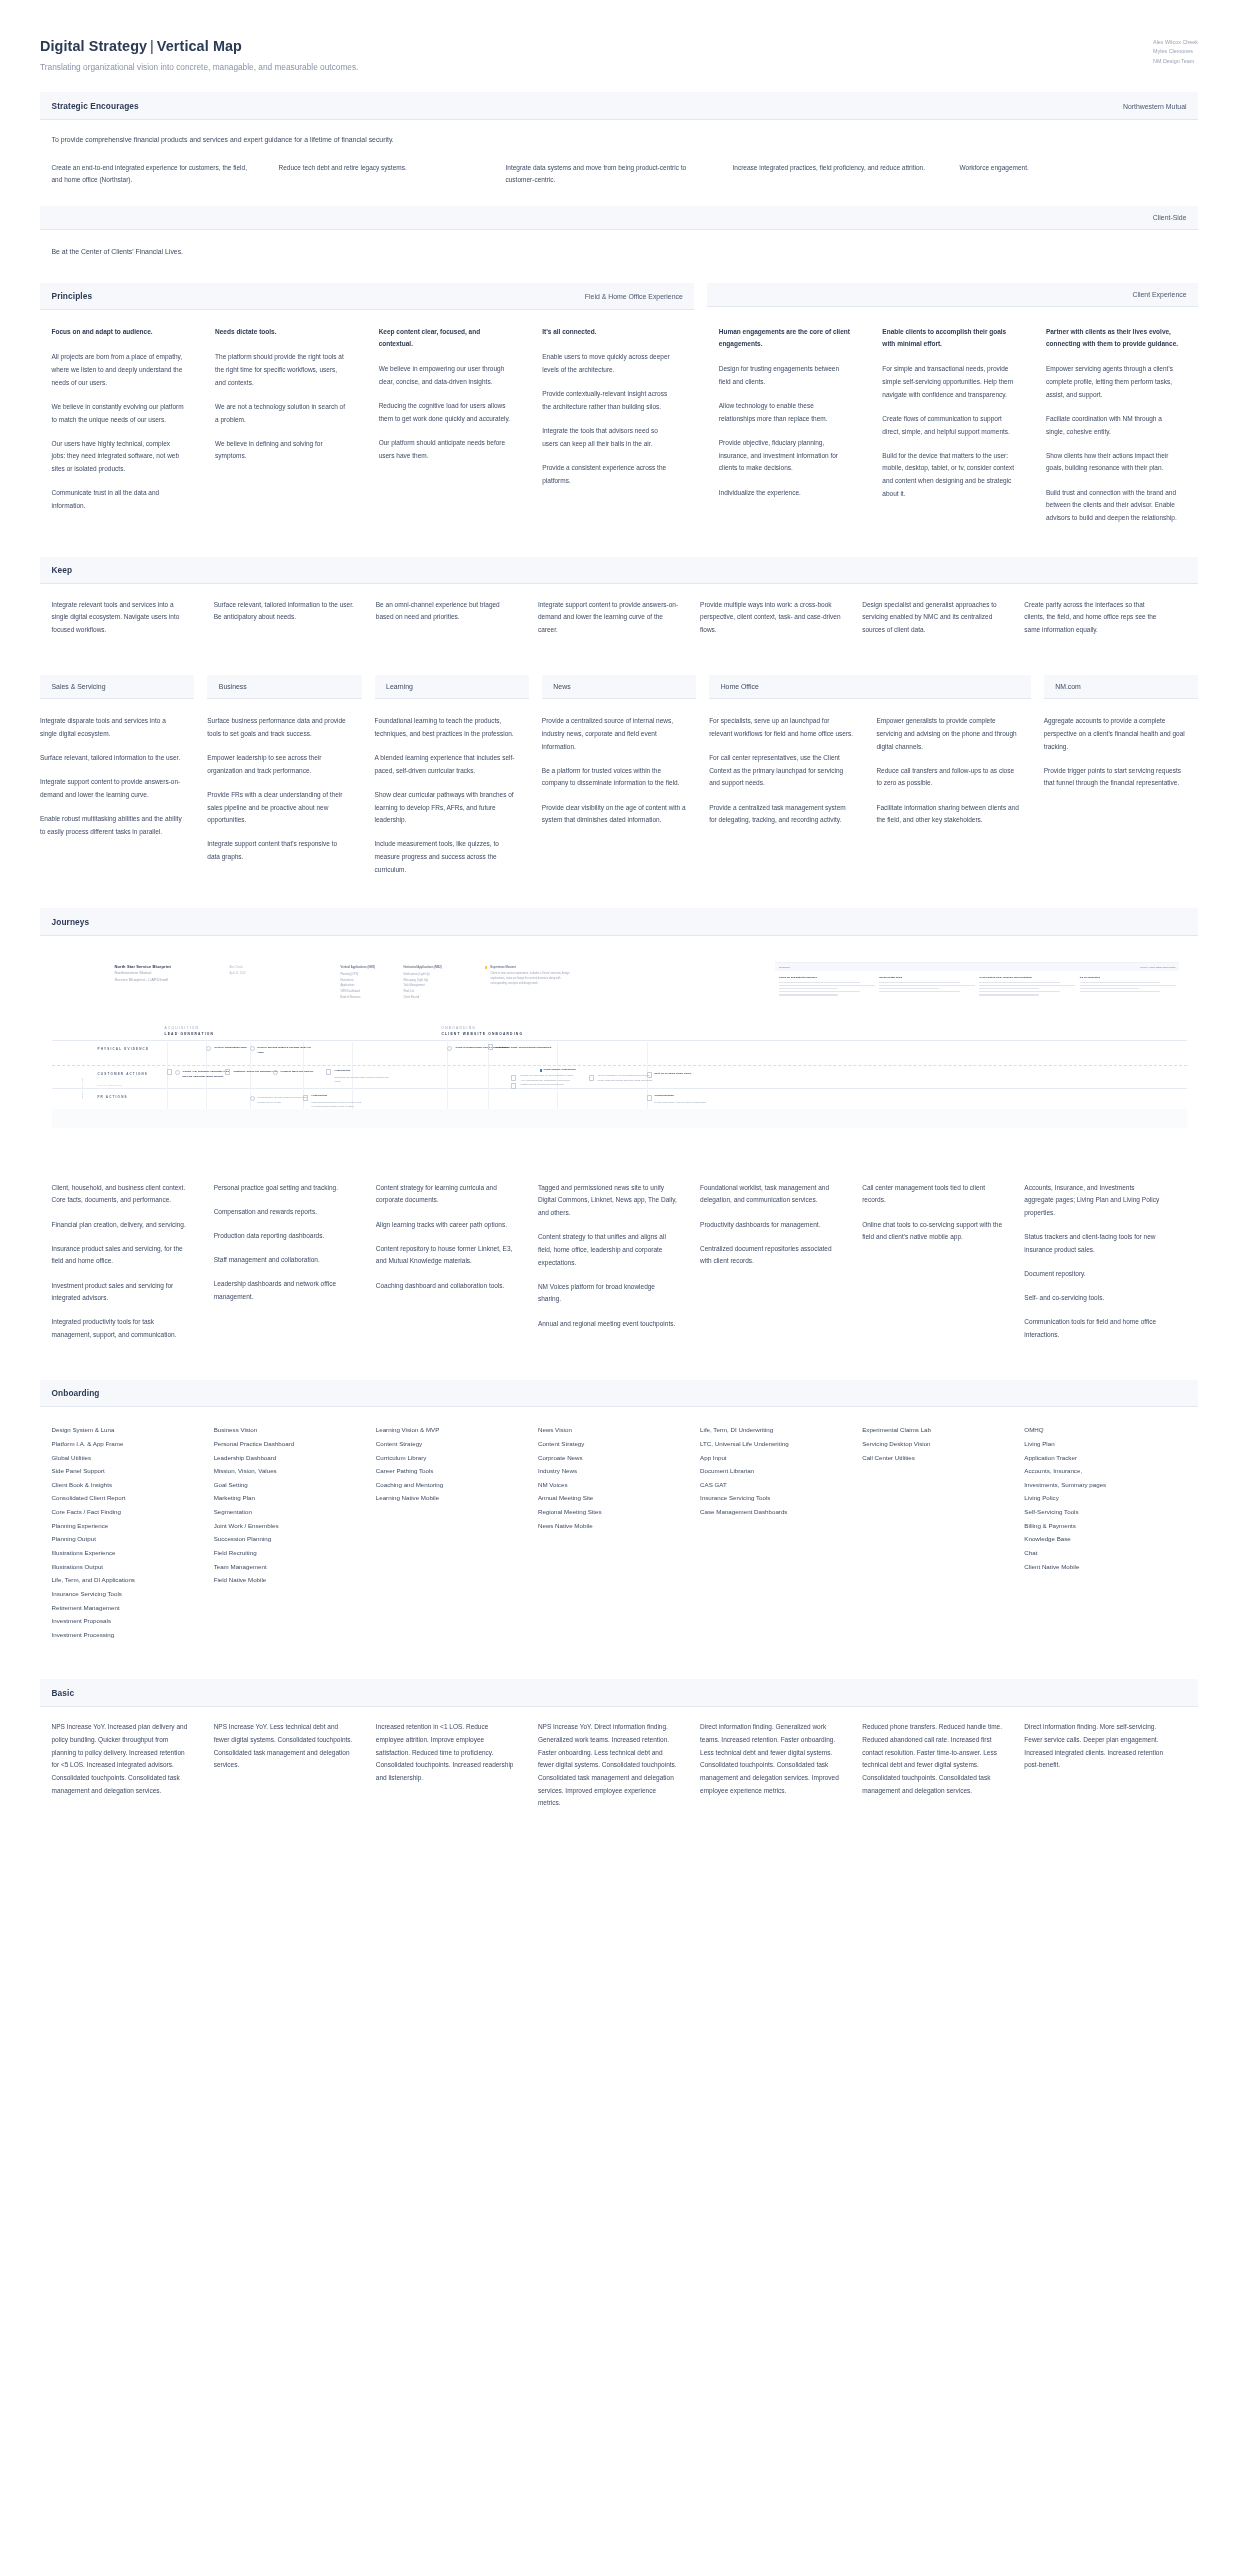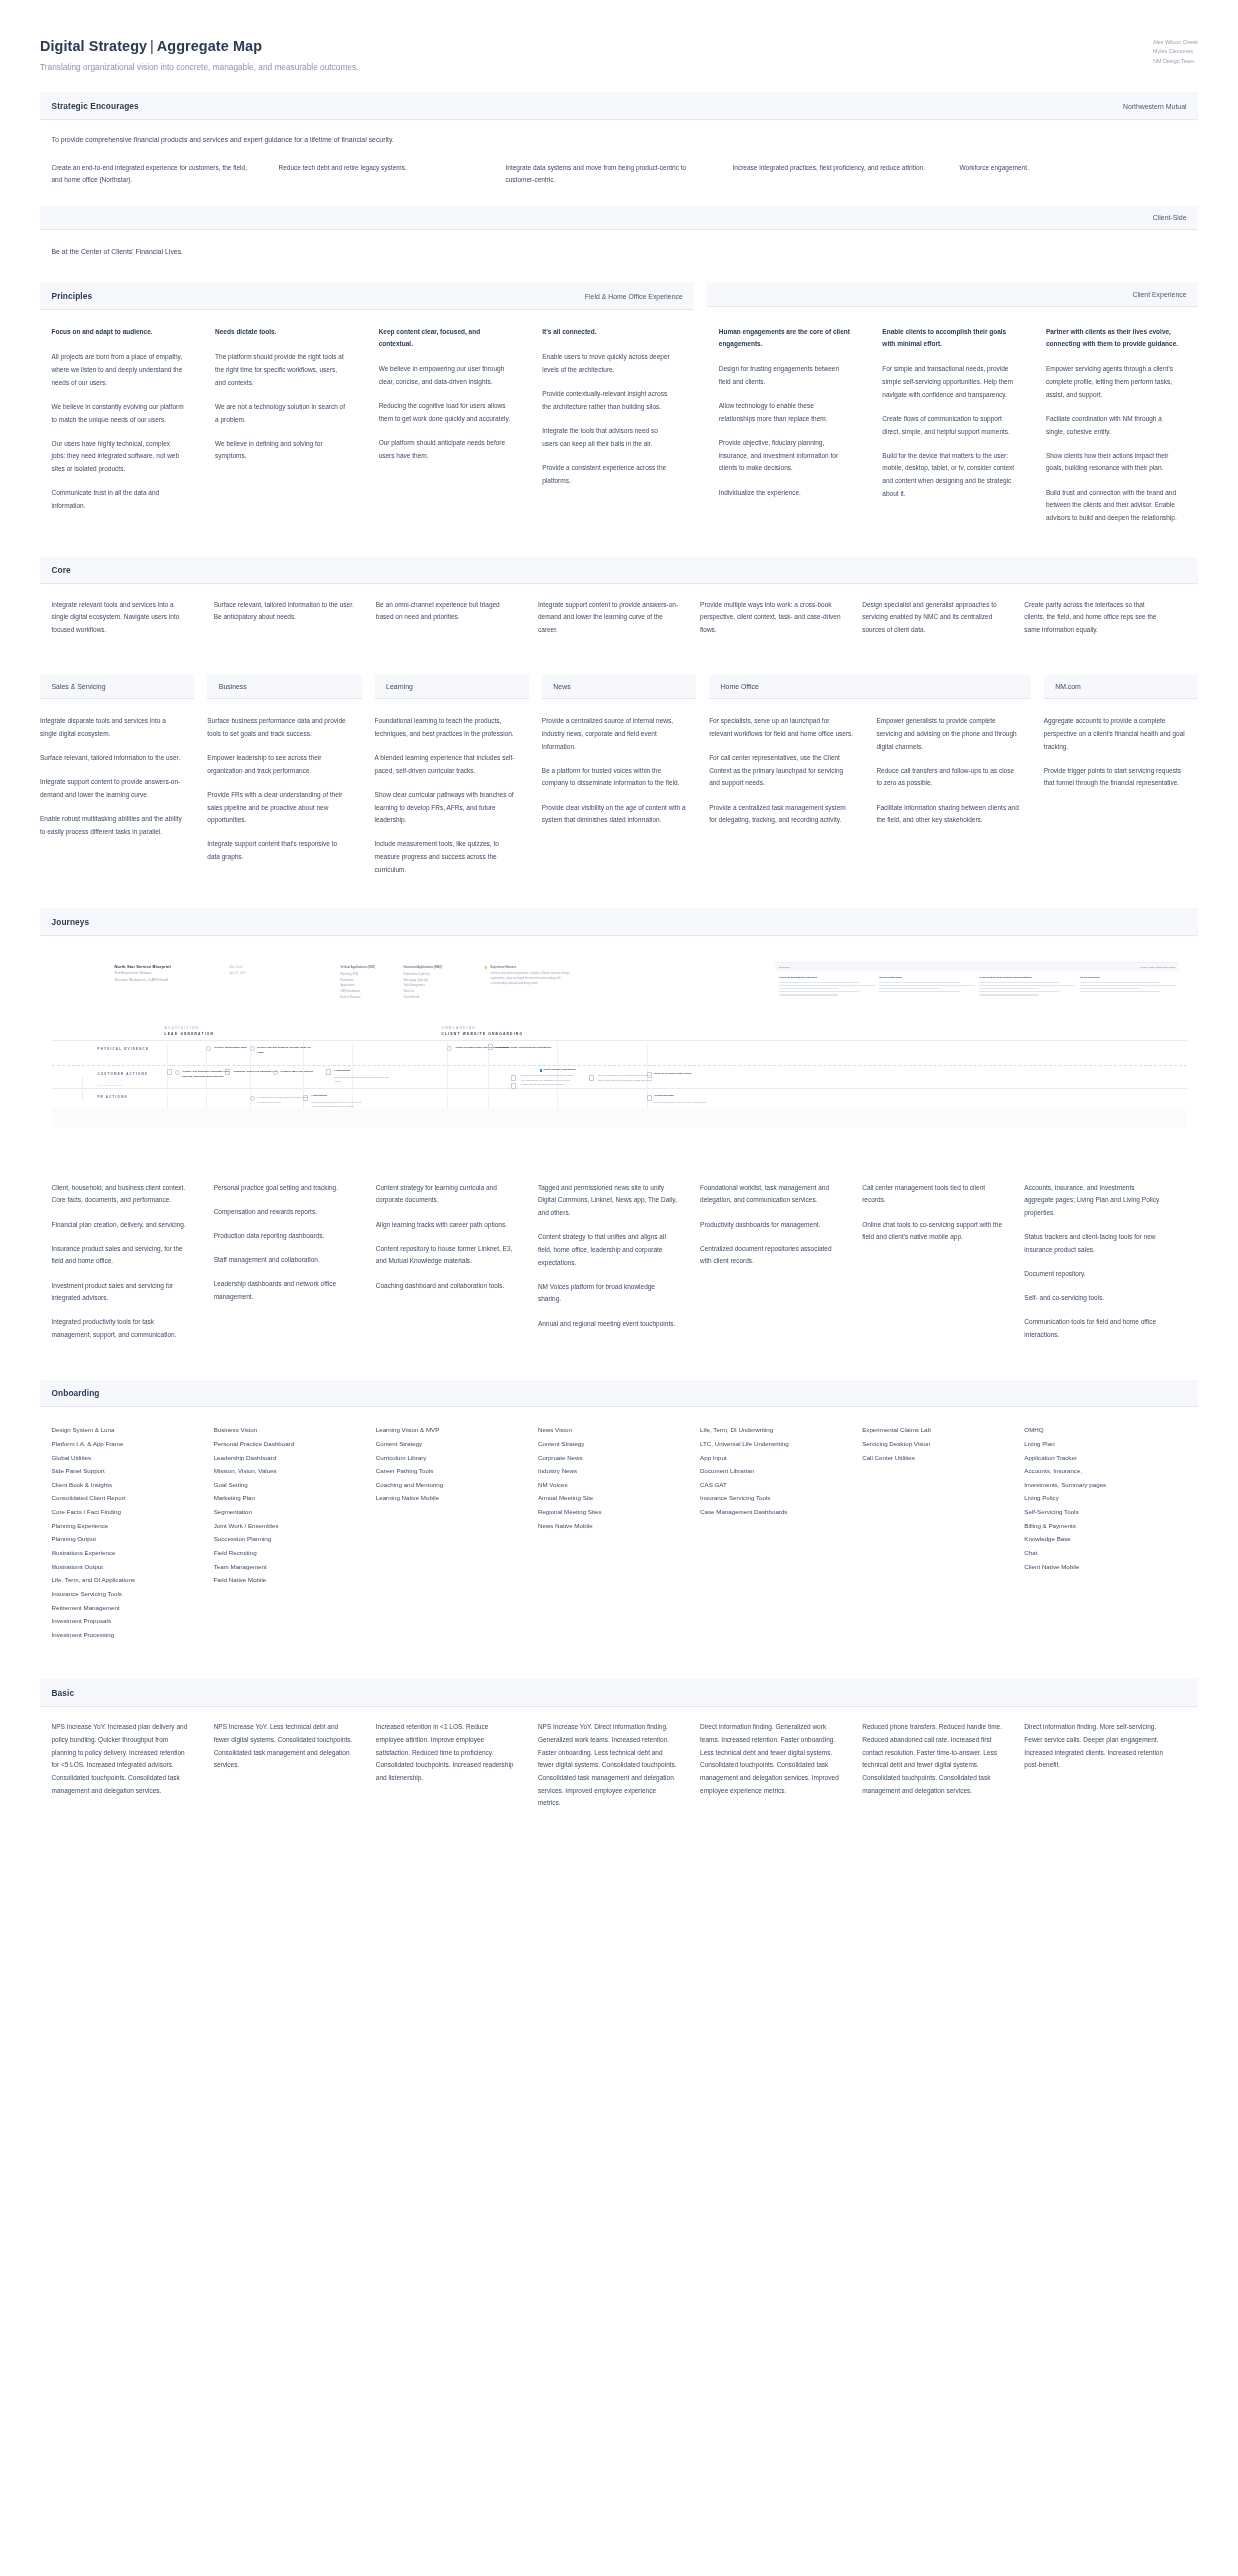--- a/index.html
+++ b/index.html
@@ -137,21 +137,21 @@
 
   .spacer { height: 19px; }
 </style>
 </head>
 <body>
 
 <div class="page">
 
   <div class="masthead">
     <div class="doc-title">
-      <span>Digital Strategy</span><span class="sep">|</span><span>Aggregate Map</span>
+      <span>Digital Strategy</span><span class="sep">|</span><span>Vertical Map</span>
     </div>
     <div class="doc-sub">Translating organizational vision into concrete, managable, and measurable outcomes.</div>
     <div class="byline">
       <div>Alex Wilcox Cheek</div>
       <div>Myles Clemones</div>
       <div>NM Design Team</div>
     </div>
   </div>
 
   <div class="band">
@@ -259,21 +259,21 @@
           <p>Build trust and connection with the brand and between the clients and their advisor. Enable advisors to build and deepen the relationship.</p>
         </div>
       </div>
     </div>
   </div>
 
   <div class="spacer"></div>
 
   <div class="band">
     <div class="band-head">
-      <h2>Core</h2>
+      <h2>Keep</h2>
       <span class="right-label"></span>
     </div>
     <div class="band-body">
       <div class="cols c7">
         <div class="col">
             <p>Integrate relevant tools and services into a single digital ecosystem. Navigate users into focused workflows.</p>
           </div>
         <div class="col">
             <p>Surface relevant, tailored information to the user. Be anticipatory about needs.</p>
           </div>

